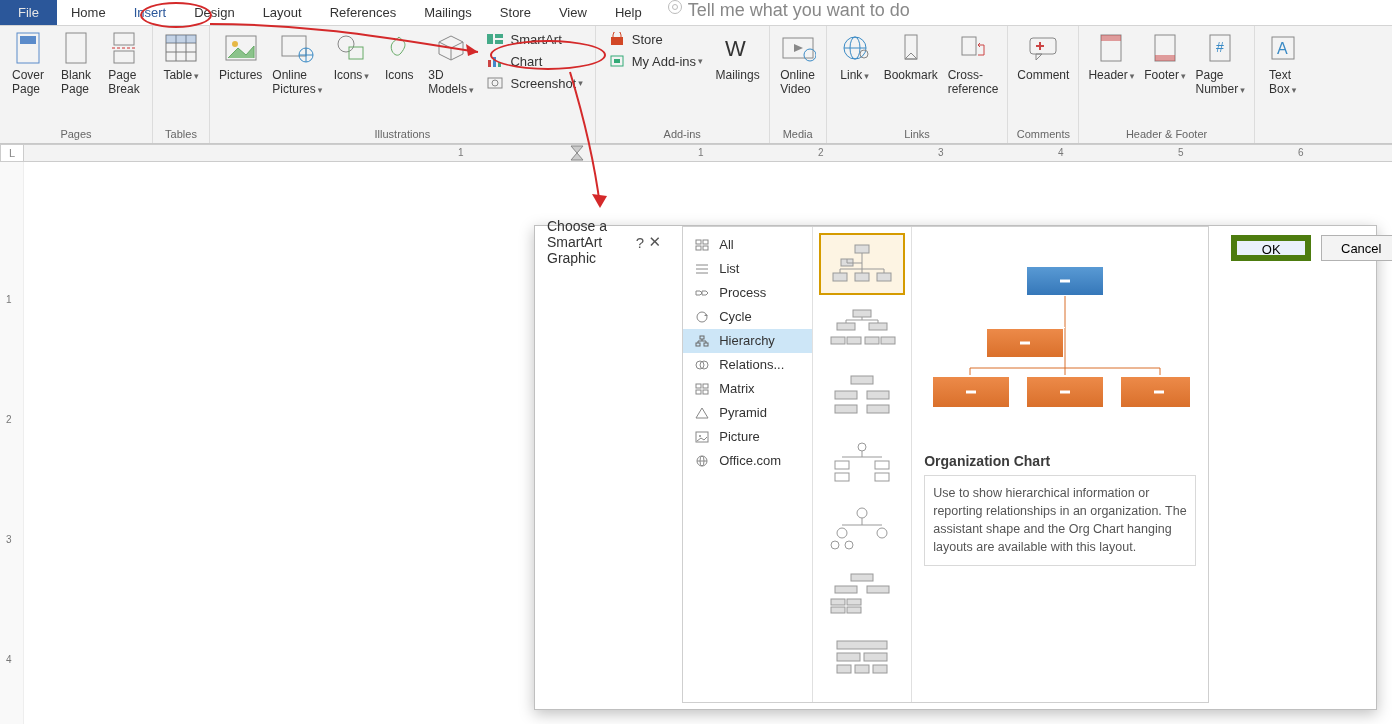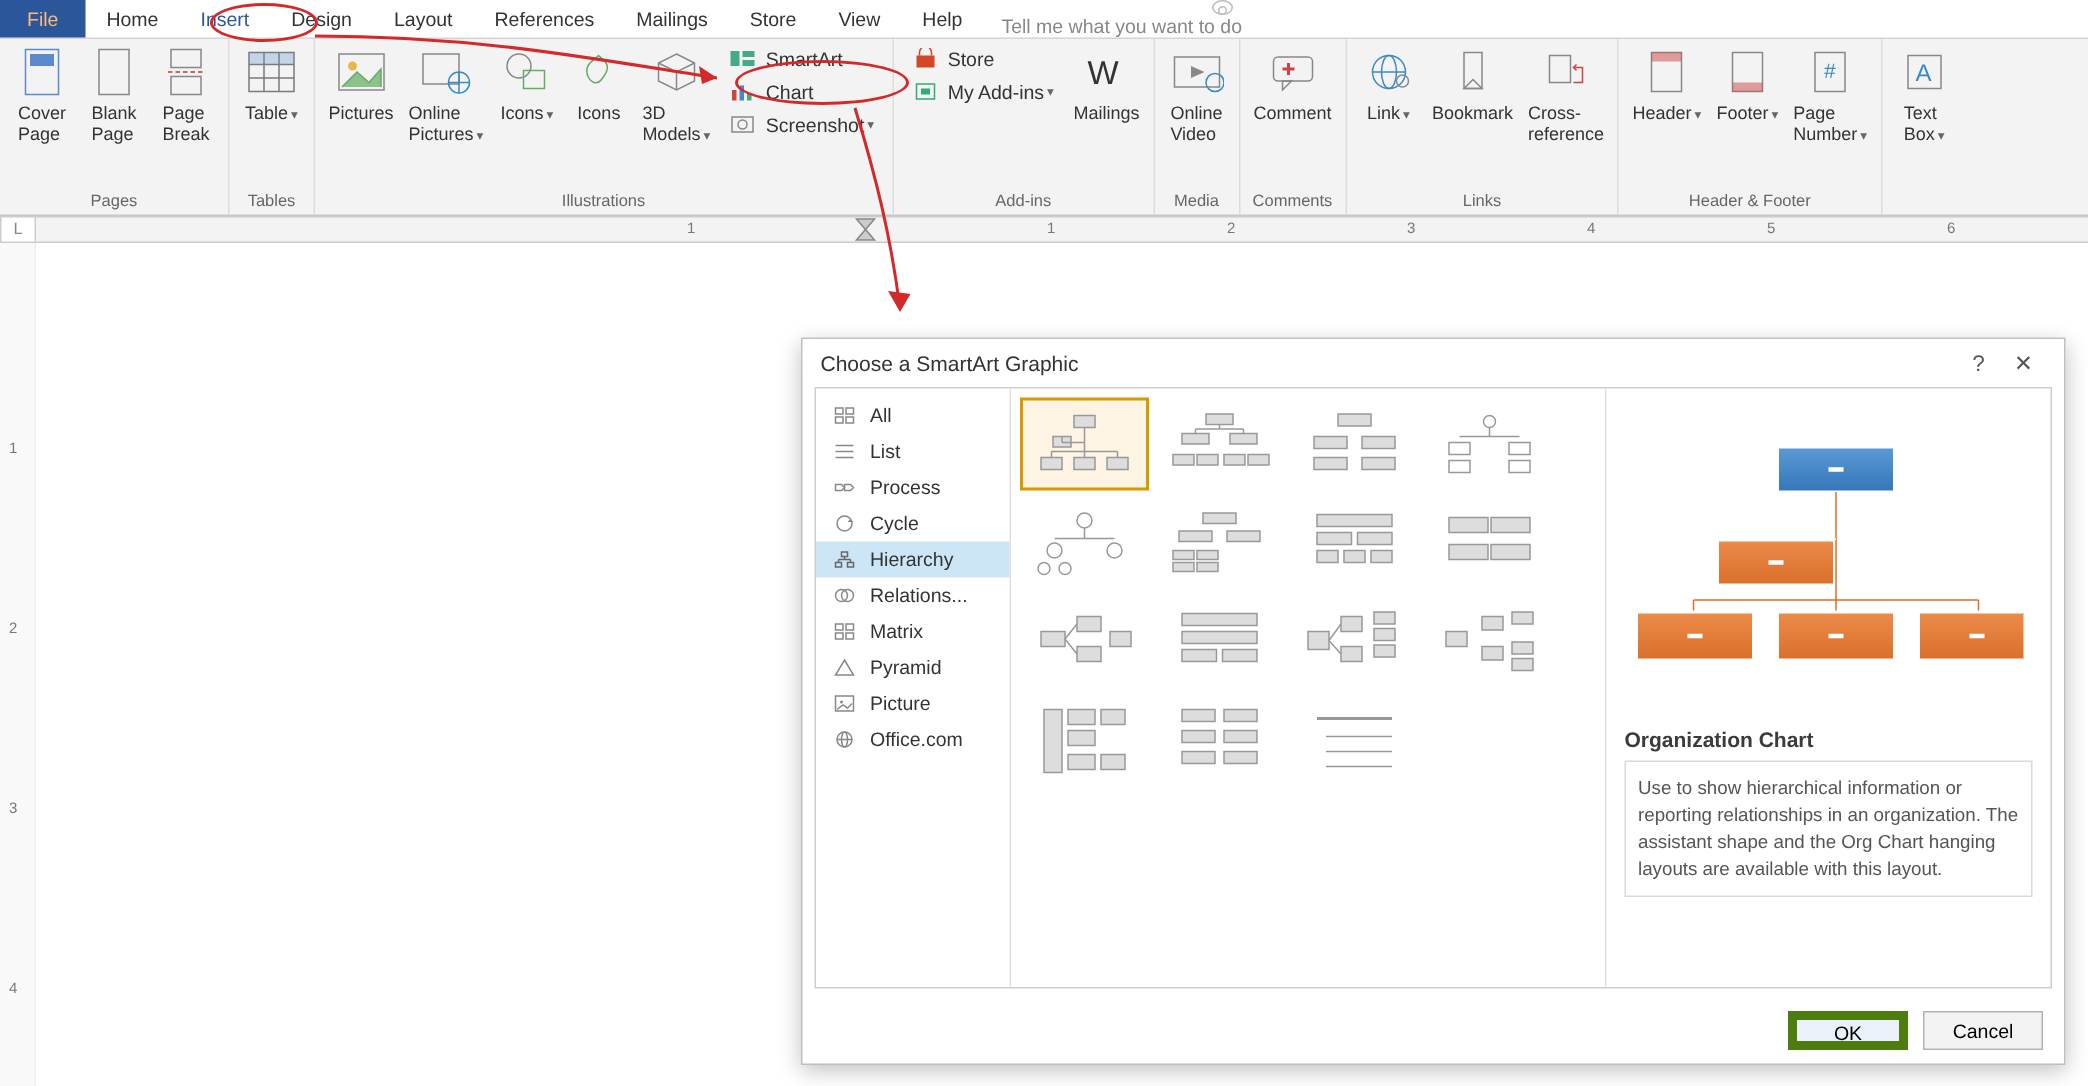--- a/index.html
+++ b/index.html
@@ -1,23 +1,23 @@
 <!DOCTYPE html>
 <html><head>
 <meta charset="utf-8">
 <style>
 * { box-sizing: border-box; font-family: "Segoe UI", Tahoma, sans-serif; }
 body { margin:0; padding:0; width:1392px; height:724px; background:#fff; overflow:hidden; font-size:13px; color:#333; }
 
 
 .tabs { height:26px; display:flex; align-items:stretch; background:#fff; border-bottom:1px solid #d4d4d4; }
 .tab { padding:0 14px; display:flex; align-items:center; font-size:13px; cursor:pointer;}
-.tab.file { background:#2b579a; color:#fdba74; font-weight:400; padding:0 18px;}
+.tab.file { background:#2b579a; color:#e5e5e5; font-weight:400; padding:0 18px;}
 .tab.active { color:#2b579a;text-align:center; }
-.tell { display:flex; align-items:flex-end; color:#888; margin-left:12px; font-size:13px;flex-direction:column;}
+.tell { display:flex; align-items:flex-start; color:#888; margin-left:12px; font-size:18px;}
 .tell .bulb { width:14px;height:14px;margin-right:6px;border:1px solid #bbb;border-radius:50%;position:relative;}
 .tell .bulb::after{content:"";position:absolute;width:4px;height:4px;border:1px solid #bbb;border-radius:50%;top:3px;left:3px;}
 
 
 .ribbon { height:118px; display:flex; border-bottom:1px solid #c8c8c8; background:#f3f3f3; }
 .rgroup { border-right:1px solid #dcdcdc; display:flex; flex-direction:column; padding:2px 4px 0 4px; }
 .rgroup .items { flex:1; display:flex; align-items:flex-start; }
 .rgroup .glabel { text-align:center; font-size:11px; color:#666; padding:2px 0 3px 0;}
 .rbtn { display:flex; flex-direction:column; align-items:center; padding:2px 5px; cursor:pointer; min-width:48px;}
 .rbtn .ico { width:36px; height:36px; display:flex; align-items:center; justify-content:center; }
@@ -40,21 +40,21 @@
 .doc{display:flex;height:562px;}
 .vruler{width:24px;border-right:1px solid #eee;position:relative;background:#f9f9f9;}
 .vruler .vm{position:absolute;left:6px;font-size:10px;color:#777;}
 .page{flex:1;background:#fff;position:relative;}
 
 
 .anno{position:absolute;pointer-events:none;}
 .circ{border:2px solid #d4292a;border-radius:50%;}
 
 
-.dialog{position:absolute;left:534px;top:225px;width:843px;height:485px;background:#fff;border:1px solid #bfbfbf;box-shadow:0 4px 14px rgba(0,0,0,0.25);display:flex;flex-direction:column;}
+.dialog{position:absolute;left:534px;top:225px;width:843px;height:485px;background:#fff;border:1px solid #bfbfbf;box-shadow:0 4px 14px rgba(0,0,0,0.25);display:flex;}
 .dtitle{height:32px;display:flex;align-items:center;padding:0 12px;font-size:14px;}
 .dtitle .sp{flex:1;}
 .dtitle .dbtn{width:30px;text-align:center;color:#555;font-size:15px;cursor:pointer;}
 .dbody{flex:1;display:flex;margin:0 8px 6px 8px;border:1px solid #cfcfcf;}
 .catlist{width:130px;border-right:1px solid #e0e0e0;padding:6px 0;}
 .cat{display:flex;align-items:flex-start;padding:4px 10px;font-size:13px;cursor:pointer;}
 .cat .cico{width:18px;height:16px;margin-right:8px;display:flex;align-items:center;justify-content:center;}
 .cat.sel{background:#cde6f7;}
 .grid{flex:1;padding:6px;display:flex;flex-wrap:wrap;align-content:flex-start;gap:4px;overflow:auto;border-right:1px solid #e0e0e0;}
 .thumb{width:86px;height:62px;border:1px solid transparent;display:flex;align-items:center;justify-content:center;cursor:pointer;}
@@ -277,66 +277,66 @@
       </div>
     </div>
     <div class="glabel">Media</div>
   </div>
 
   <div class="rgroup">
     <div class="items">
       <div class="rbtn">
         <div class="ico">
             <svg width="34" height="28">
+              <circle cx="17" cy="14" r="11" fill="none" stroke="#3a8ac5"></circle>
+              <ellipse cx="17" cy="14" rx="5" ry="11" fill="none" stroke="#3a8ac5"></ellipse>
+              <line x1="6" y1="14" x2="28" y2="14" stroke="#3a8ac5"></line>
+              <path d="M22 20a4 4 0 108 0 4 4 0 10-8 0" fill="none" stroke="#888"></path>
+            </svg>
+          </div>
+        <div class="lbl"><span>Link</span><span class="drop">▾</span></div>
+      </div>
+      <div class="rbtn">
+        <div class="ico">
+            <svg width="26" height="32">
+              <rect x="7" y="3" width="12" height="24" fill="none" stroke="#888"></rect>
+              <polygon points="7,27 13,21 19,27" fill="none" stroke="#888"></polygon>
+            </svg>
+          </div>
+        <div class="lbl">Bookmark</div>
+      </div>
+      <div class="rbtn">
+        <div class="ico">
+            <svg width="30" height="30">
+              <rect x="4" y="4" width="14" height="18" fill="none" stroke="#888"></rect>
+              <path d="M20 12h6v10h-6" fill="none" stroke="#c44"></path>
+              <polyline points="22,10 20,12 22,14" fill="none" stroke="#c44"></polyline>
+            </svg>
+          </div>
+        <div class="lbl">Cross-<br>reference</div>
+      </div>
+    </div>
+    <div class="glabel">Links</div>
+  </div>
+
+  <div class="rgroup">
+    <div class="items">
+      <div class="rbtn">
+        <div class="ico">
+            <svg width="34" height="28">
               <rect x="4" y="4" width="26" height="16" rx="3" fill="none" stroke="#888"></rect>
               <polygon points="10,20 10,26 16,20" fill="none" stroke="#888"></polygon>
               <line x1="14" y1="8" x2="14" y2="16" stroke="#c44" stroke-width="2"></line>
               <line x1="10" y1="12" x2="18" y2="12" stroke="#c44" stroke-width="2"></line>
             </svg>
           </div>
         <div class="lbl">Comment</div>
       </div>
     </div>
     <div class="glabel">Comments</div>
-  </div>
-
-  <div class="rgroup">
-    <div class="items">
-      <div class="rbtn">
-        <div class="ico">
-            <svg width="34" height="28">
-              <circle cx="17" cy="14" r="11" fill="none" stroke="#3a8ac5"></circle>
-              <ellipse cx="17" cy="14" rx="5" ry="11" fill="none" stroke="#3a8ac5"></ellipse>
-              <line x1="6" y1="14" x2="28" y2="14" stroke="#3a8ac5"></line>
-              <path d="M22 20a4 4 0 108 0 4 4 0 10-8 0" fill="none" stroke="#888"></path>
-            </svg>
-          </div>
-        <div class="lbl"><span>Link</span><span class="drop">▾</span></div>
-      </div>
-      <div class="rbtn">
-        <div class="ico">
-            <svg width="26" height="32">
-              <rect x="7" y="3" width="12" height="24" fill="none" stroke="#888"></rect>
-              <polygon points="7,27 13,21 19,27" fill="none" stroke="#888"></polygon>
-            </svg>
-          </div>
-        <div class="lbl">Bookmark</div>
-      </div>
-      <div class="rbtn">
-        <div class="ico">
-            <svg width="30" height="30">
-              <rect x="4" y="4" width="14" height="18" fill="none" stroke="#888"></rect>
-              <path d="M20 12h6v10h-6" fill="none" stroke="#c44"></path>
-              <polyline points="22,10 20,12 22,14" fill="none" stroke="#c44"></polyline>
-            </svg>
-          </div>
-        <div class="lbl">Cross-<br>reference</div>
-      </div>
-    </div>
-    <div class="glabel">Links</div>
   </div>
 
   <div class="rgroup">
     <div class="items">
       <div class="rbtn">
         <div class="ico">
             <svg width="28" height="32">
               <rect x="4" y="3" width="20" height="26" fill="none" stroke="#888"></rect>
               <rect x="4" y="3" width="20" height="6" fill="#c44" opacity="0.5"></rect>
             </svg>

